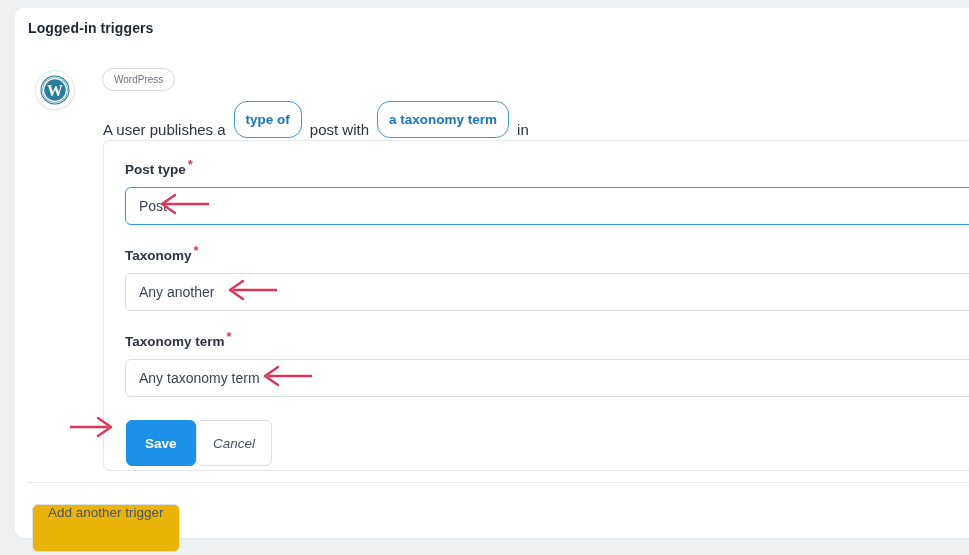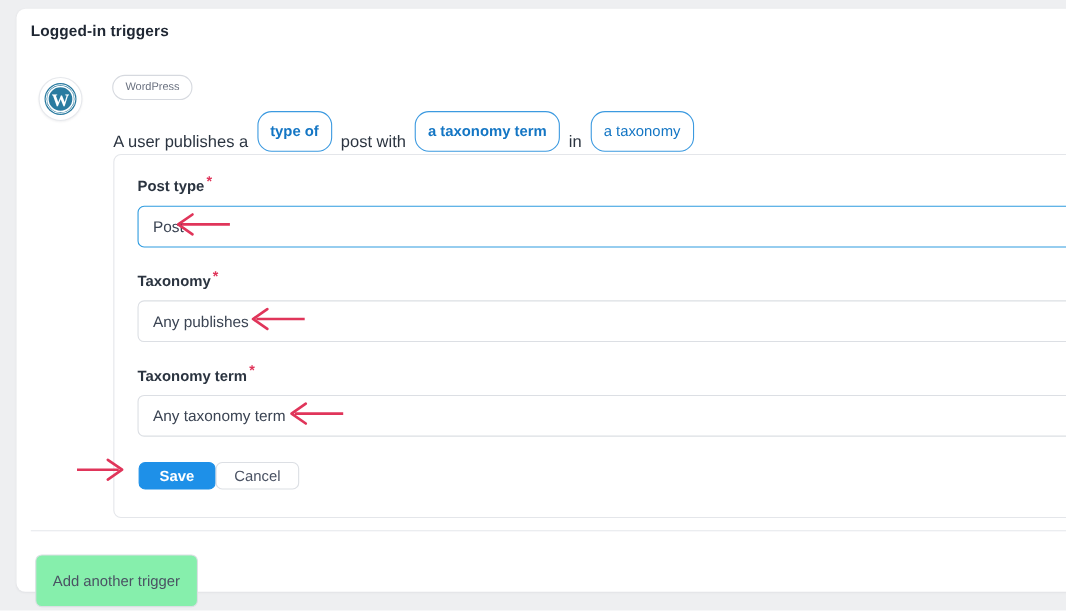--- a/index.html
+++ b/index.html
@@ -146,65 +146,65 @@
     color: #3b4453;
     cursor: pointer;
   }
   .input.focused {
     border: 1.5px solid #2f9ce0;
   }
 
   
   .btn {
     position: absolute;
-    height: 25px;
+    height: 46px;
     border-radius: 6px;
     display: inline-flex;
     align-items: center;
     justify-content: center;
     font-size: 13.5px;
     cursor: pointer;
     user-select: none;
   }
   .btn-primary {
     background: #1e90e8;
     color: #ffffff;
     font-weight: bold;
     border: 1px solid #1e90e8;
     padding: 0 18px;
   }
   .btn-secondary {
     background: #ffffff;
     color: #4a5263;
     border: 1px solid #dcdfe4;
     padding: 0 16px;
+    font-style: italic;
   }
 
   .divider {
     position: absolute;
     left: 13px;
     top: 474px;
     width: 1210px;
     height: 1px;
     background: #e7e9ed;
   }
 
   .btn-add {
     position: absolute;
     left: 17px;
     top: 496px;
     height: 48px;
     padding: 0 15px;
     border: 1px solid #dcdfe4;
     border-radius: 6px;
-    background: #86efac;
+    background: #eab308;
     color: #4a5263;
     font-size: 13.5px;
     display: inline-flex;
-    align-items: center;
     cursor: pointer;
   }
 
   
   .arrow {
     position: absolute;
     pointer-events: none;
   }
 </style>
 </head>
@@ -228,38 +228,37 @@
     <div class="integration-badge">
       <span>WordPress</span>
     </div>
 
     <div class="sentence">
       <span class="word">A user publishes a</span>
       <span class="token">type of</span>
       <span class="word">post with</span>
       <span class="token">a taxonomy term</span>
       <span class="word">in</span>
-      <span class="token plain">a taxonomy</span>
     </div>
   </div>
 
   <div class="form-panel">
 
     <div class="field-label" style="left:21px; top:21px;">
       <span>Post type</span><span class="req">*</span>
     </div>
     <div class="input focused" style="left:21px; top:46px; width:1078px;">
       <span>Post</span>
     </div>
 
     <div class="field-label" style="left:21px; top:107px;">
       <span>Taxonomy</span><span class="req">*</span>
     </div>
     <div class="input" style="left:21px; top:132px; width:1078px;">
-      <span>Any publishes</span>
+      <span>Any another</span>
     </div>
 
     <div class="field-label" style="left:21px; top:193px;">
       <span>Taxonomy term</span><span class="req">*</span>
     </div>
     <div class="input" style="left:21px; top:218px; width:1078px;">
       <span>Any taxonomy term</span>
     </div>
 
     <div class="btn btn-primary" style="left:22px; top:279px;">Save</div>

